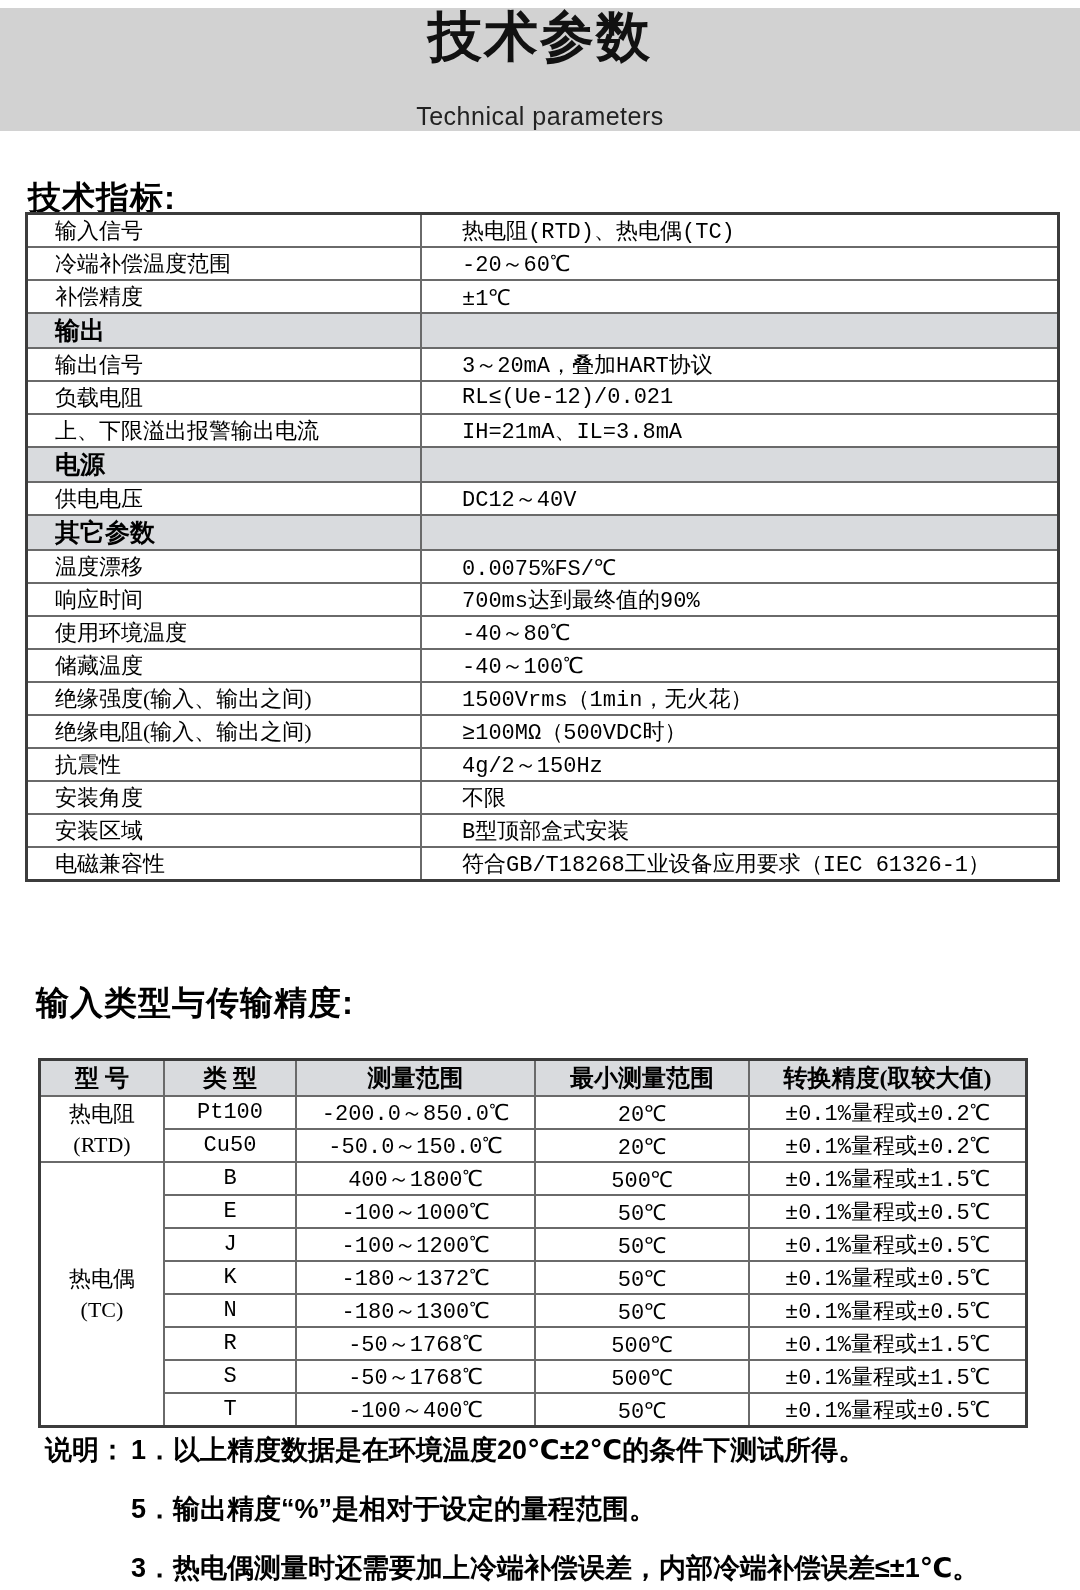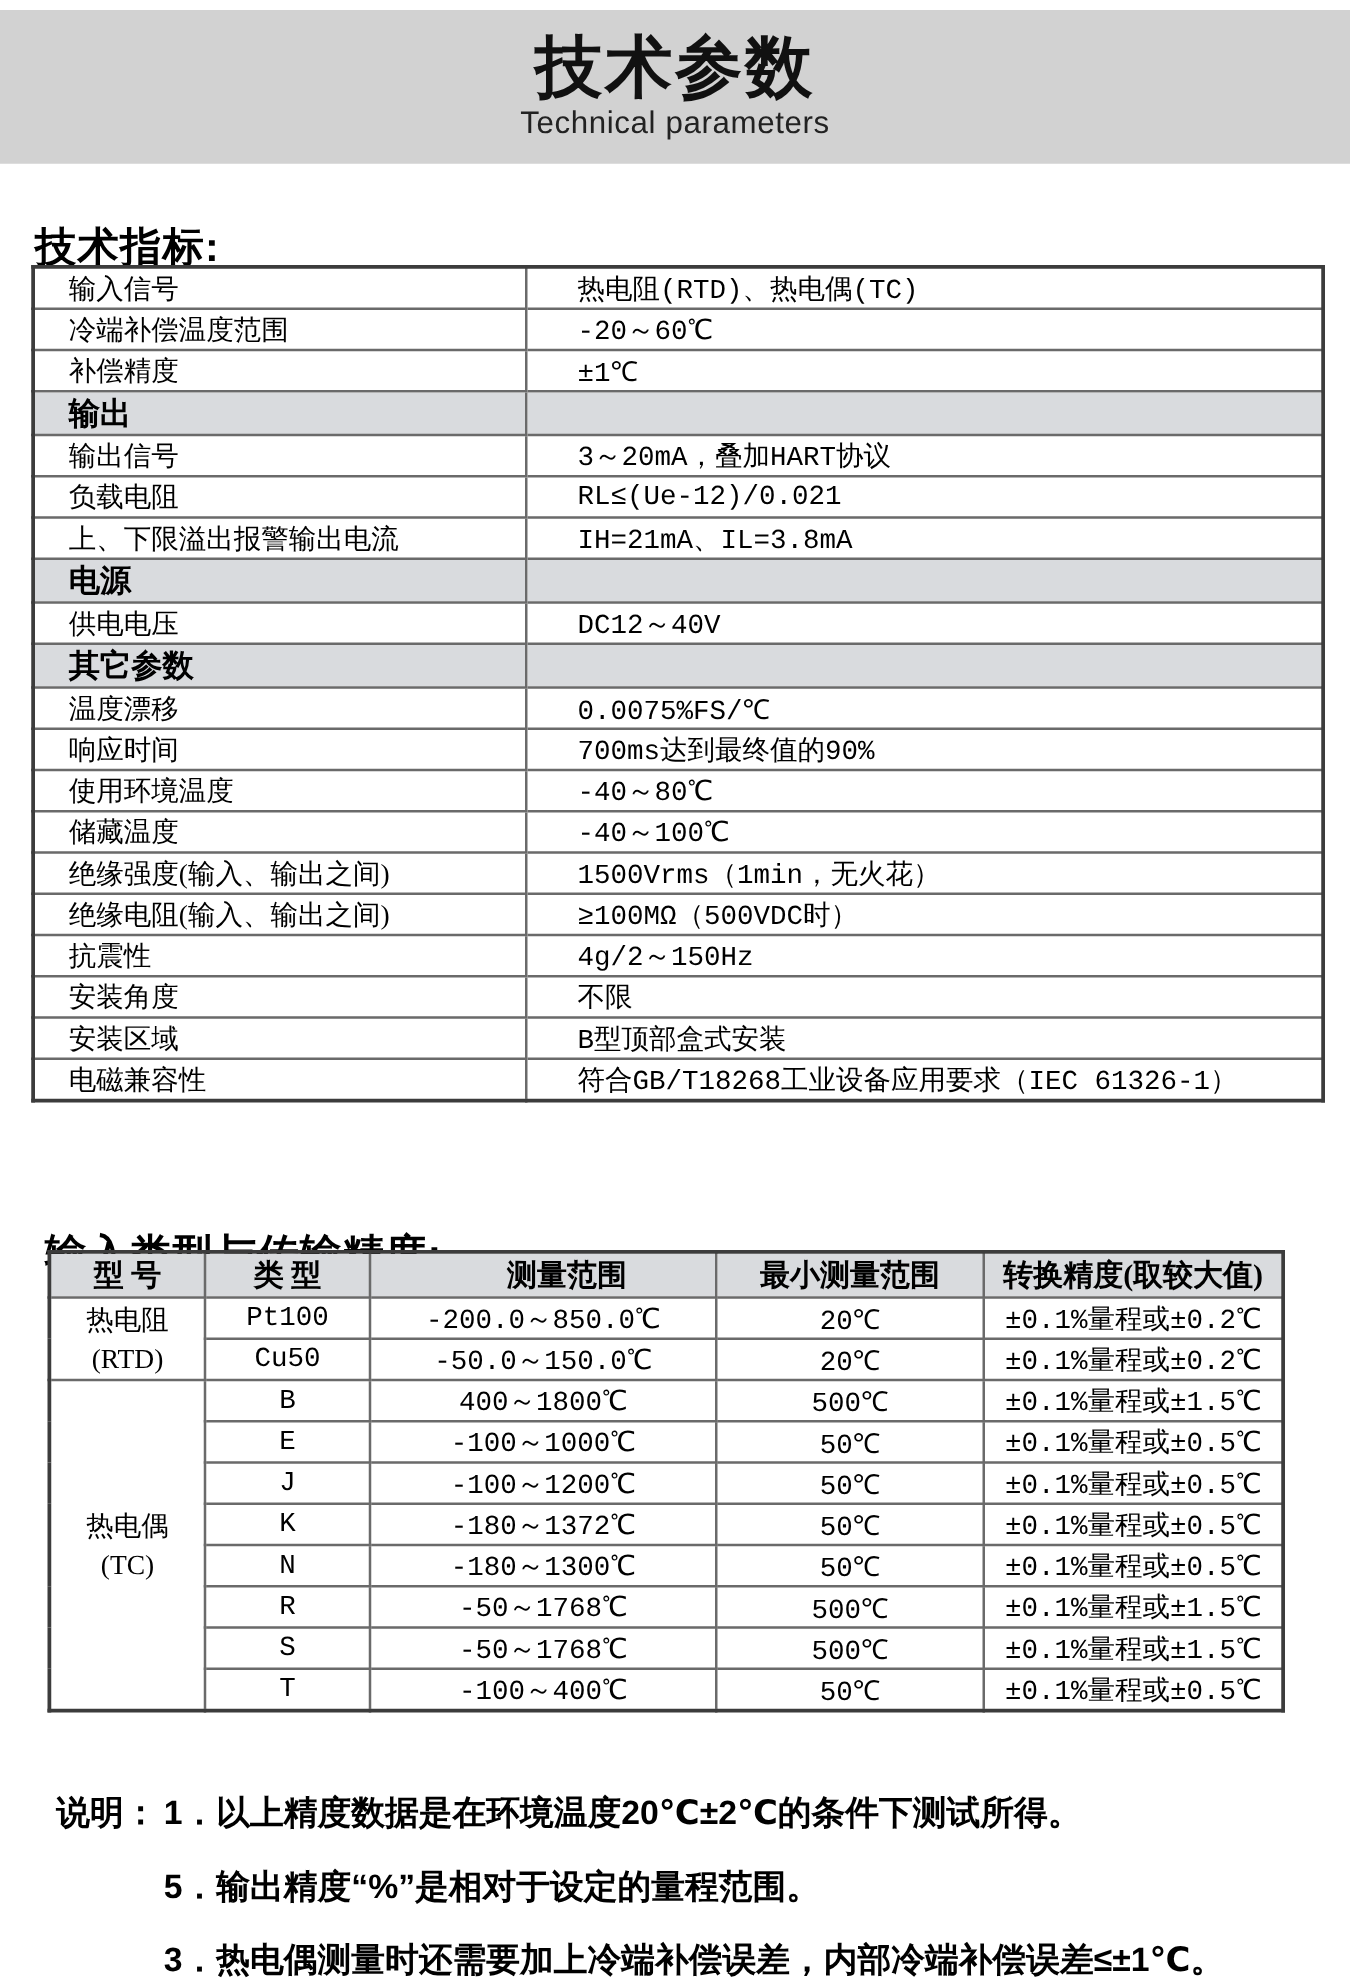--- a/index.html
+++ b/index.html
@@ -3,21 +3,21 @@
 <meta charset="utf-8">
 <style>
   html,body{margin:0;padding:0;}
   body{
     width:1080px;height:1590px;background:#ffffff;position:relative;
     font-family:"Liberation Sans","DejaVu Sans",sans-serif;color:#000;
   }
   
   .band{
     position:absolute;left:0;top:8px;width:1080px;height:123px;
-    background:#d2d2d2;display:flex;flex-direction:column;align-items:center;justify-content:center;
+    background:#d2d2d2;display:flex;flex-direction:column;align-items:center;justify-content:space-between;
   }
   .band .title{
     font-size:54px;font-weight:bold;line-height:1.05;letter-spacing:2px;color:#111;
   }
   .band .subtitle{
     font-size:25px;font-weight:normal;color:#222;margin-top:1px;letter-spacing:0.5px;
   }
   
   .h-spec{position:absolute;left:28px;top:176px;font-size:33px;font-weight:bold;letter-spacing:1px;}
   .h-io{position:absolute;left:36px;top:981px;font-size:33px;font-weight:bold;letter-spacing:1px;}
@@ -32,32 +32,32 @@
     border-top:2px solid #6a6a6a;height:31px;padding:0;vertical-align:middle;
     overflow:hidden;white-space:nowrap;
   }
   .spec-table td.c-label{width:365px;padding-left:27px;}
   .spec-table td.c-value{border-left:2px solid #6a6a6a;padding-left:40px;
     font-family:"Liberation Mono","DejaVu Sans Mono",monospace;}
   .spec-table tr.section td{background:#d9dbde;font-weight:bold;font-size:25px;
     font-family:"Liberation Sans","DejaVu Sans",sans-serif;}
   
   .io-table{
-    position:absolute;left:38px;top:1000px;width:990px;
+    position:absolute;left:38px;top:1058px;width:990px;
     border:3px solid #3c3c3c;
     font-family:"Liberation Serif","DejaVu Serif",serif;font-size:22px;text-align:center;
   }
   .io-table td,.io-table th{
     border:2px solid #6a6a6a;height:29px;padding:0;vertical-align:middle;
     overflow:hidden;white-space:nowrap;font-weight:normal;
   }
   .io-table th{background:#d9dbde;height:34px;font-weight:bold;font-size:24px;}
   .io-table .col-model{width:122px;}
   .io-table .col-type{width:130px;}
-  .io-table .col-range{width:237px;padding-left:38px;}
+  .io-table .col-range{width:237px;}
   .io-table .col-min{width:212px;}
   .io-table td.num{font-family:"Liberation Mono","DejaVu Sans Mono",monospace;}
   .io-table td.model-cell div{line-height:31px;}
   
   .notes{position:absolute;left:45px;top:1398px;font-size:27px;font-weight:bold;
     font-family:"Liberation Sans","DejaVu Sans",sans-serif;margin-top:36px;}
   .note-line{margin-bottom:25px;line-height:1.25;white-space:nowrap;}
   .note-prefix{display:inline-block;width:86px;}
   .note-line.indent{padding-left:86px;}
 </style>

